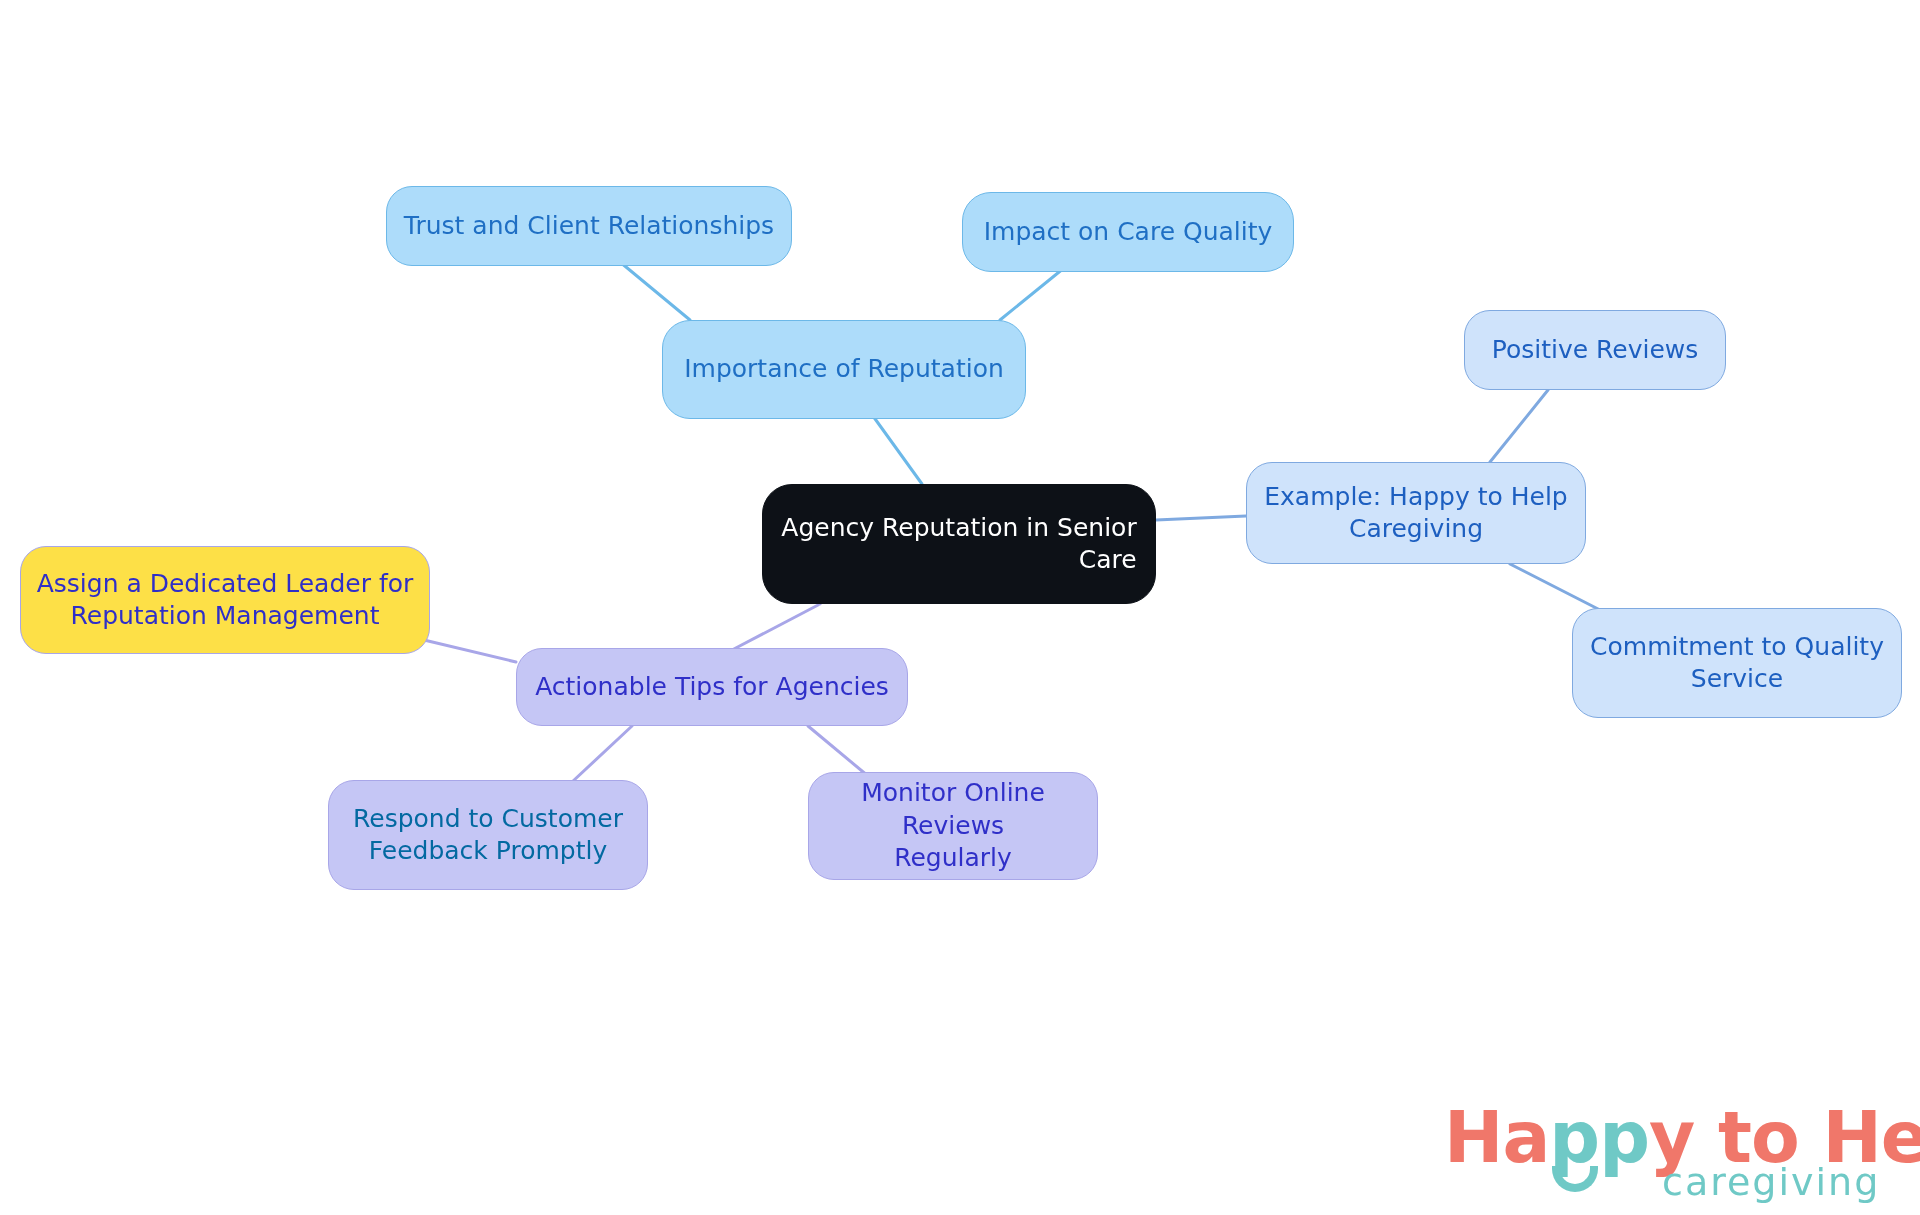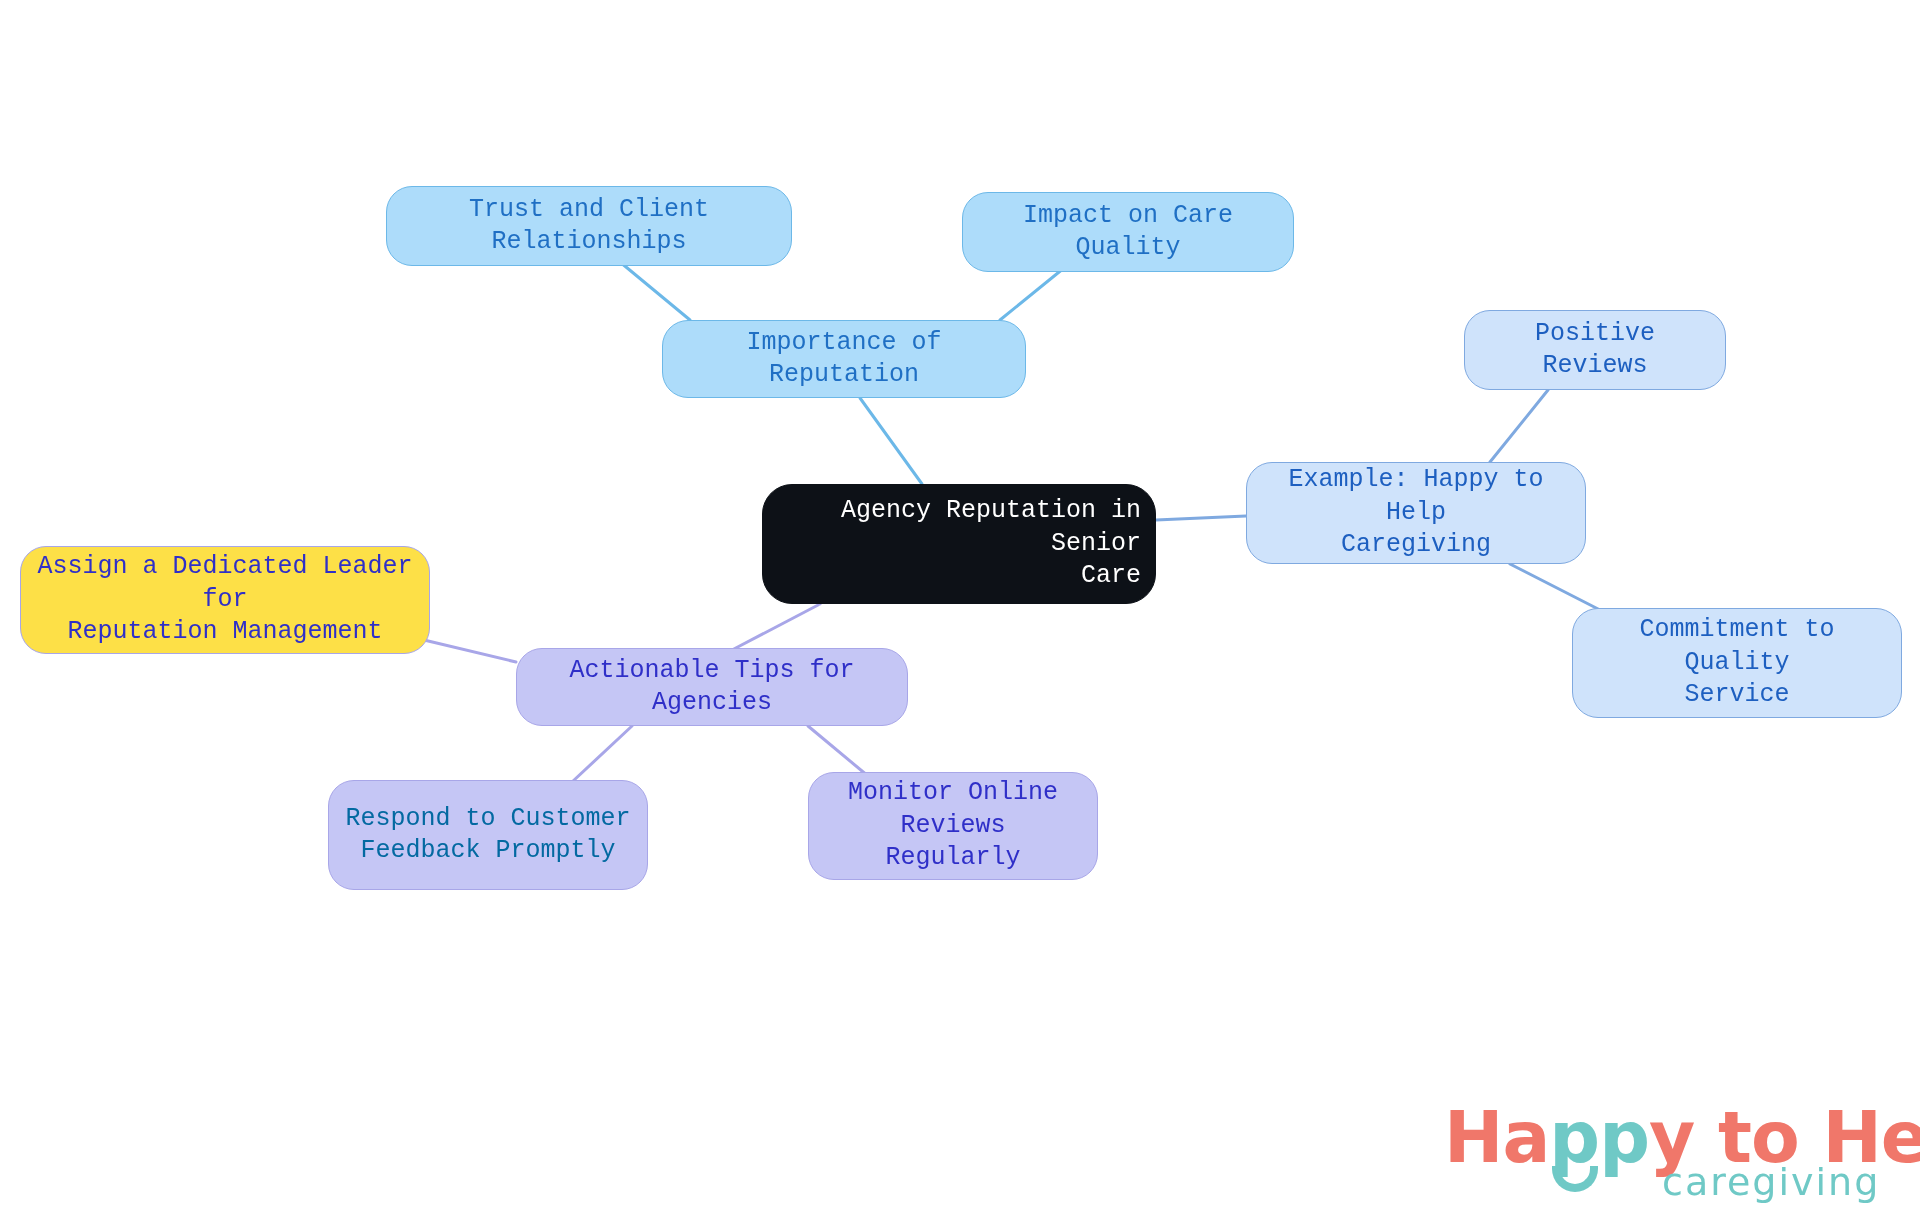--- a/index.html
+++ b/index.html
@@ -28,21 +28,20 @@
     display: flex;
     align-items: center;
     justify-content: center;
     text-align: center;
     border-radius: 26px;
     border-style: solid;
     border-width: 1.6px;
     line-height: 1.3;
     padding: 8px 14px;
     white-space: pre-line;
-    font-family: Liberation Mono, monospace;
   }
   .node.root {
     background: #0d1117;
     border-color: #0d1117;
     color: #ffffff;
     font-size: 25px;
     border-radius: 30px;
     text-align: right;
   }
   .node.blue-mid {
@@ -116,23 +115,23 @@
       <line x1="1510" y1="564" x2="1604" y2="612" stroke="#7fa9e0" stroke-width="3" stroke-linecap="round"></line>
       <line x1="820" y1="604" x2="732" y2="650" stroke="#a8a6e8" stroke-width="3" stroke-linecap="round"></line>
       <line x1="516" y1="662" x2="424" y2="640" stroke="#a8a6e8" stroke-width="3" stroke-linecap="round"></line>
       <line x1="632" y1="726" x2="572" y2="782" stroke="#a8a6e8" stroke-width="3" stroke-linecap="round"></line>
       <line x1="808" y1="726" x2="868" y2="776" stroke="#a8a6e8" stroke-width="3" stroke-linecap="round"></line>
     </svg>
 
   <div class="node root" style="left: 762px; top: 484px; width: 394px; height: 120px; background: rgb(13, 17, 23); color: rgb(255, 255, 255);">Agency Reputation in Senior
 Care</div>
 
-  <div class="node blue-mid" style="left: 662px; top: 320px; width: 364px; height: 78px; background: rgb(173, 220, 250); border-color: rgb(108, 184, 232); color: rgb(31, 111, 196);">Importance of Reputation</div>
+  <div class="node blue-mid" style="left: 662px; top: 320px; width: 364px; height: 99px; background: rgb(173, 220, 250); border-color: rgb(108, 184, 232); color: rgb(31, 111, 196); border-radius: 28px;">Importance of Reputation</div>
   <div class="node blue-mid" style="left: 386px; top: 186px; width: 406px; height: 80px; background: rgb(173, 220, 250); border-color: rgb(108, 184, 232); color: rgb(31, 111, 196);">Trust and Client Relationships</div>
-  <div class="node blue-mid" style="left: 962px; top: 192px; width: 332px; height: 80px; background: rgb(173, 220, 250); border-color: rgb(108, 184, 232); color: rgb(31, 111, 196);">Impact on Care Quality</div>
+  <div class="node blue-mid" style="left: 962px; top: 192px; width: 332px; height: 80px; background: rgb(173, 220, 250); border-color: rgb(108, 184, 232); color: rgb(31, 111, 196); border-radius: 29px;">Impact on Care Quality</div>
 
   <div class="node blue-light" style="left: 1464px; top: 310px; width: 262px; height: 80px; background: rgb(207, 227, 251); border-color: rgb(127, 169, 224); color: rgb(29, 95, 192);">Positive Reviews</div>
   <div class="node blue-light" style="left: 1246px; top: 462px; width: 340px; height: 102px; background: rgb(207, 227, 251); border-color: rgb(127, 169, 224); color: rgb(29, 95, 192);">Example: Happy to Help
 Caregiving</div>
   <div class="node purple" style="left: 516px; top: 648px; width: 392px; height: 78px; background: rgb(197, 198, 245); border-color: rgb(168, 166, 232); color: rgb(47, 47, 200);">Actionable Tips for Agencies</div>
 
   <div class="node blue-light" style="left: 1572px; top: 608px; width: 330px; height: 110px; background: rgb(207, 227, 251); border-color: rgb(127, 169, 224); color: rgb(29, 95, 192);">Commitment to Quality
 Service</div>
   <div class="node purple" style="left: 20px; top: 546px; width: 410px; height: 108px; background: #fde047; border-color: rgb(168, 166, 232); color: rgb(47, 47, 200);">Assign a Dedicated Leader for
 Reputation Management</div>

